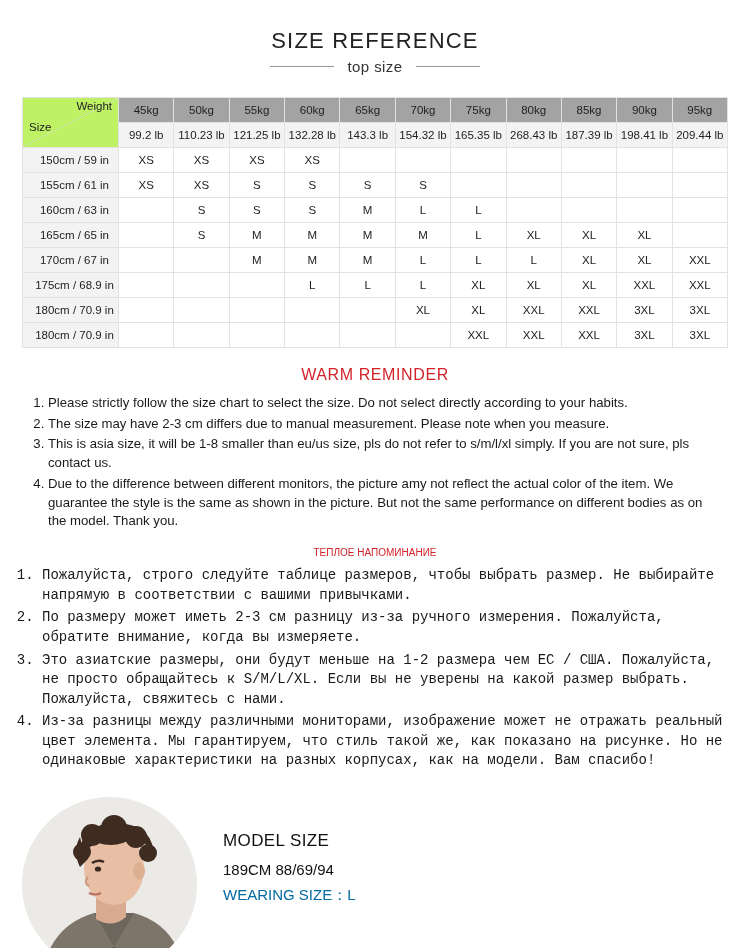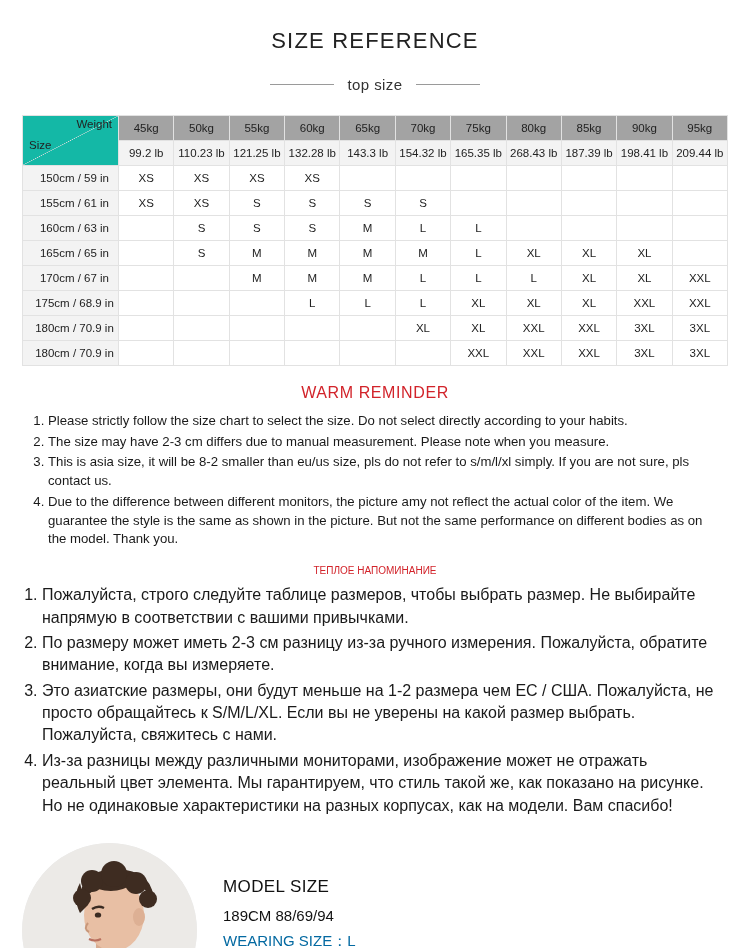--- a/index.html
+++ b/index.html
@@ -18,21 +18,21 @@
     font-size: 22px;
     letter-spacing: 1.2px;
     color: #222;
     margin-top: 28px;
   }
   .subtitle-wrap {
     display: flex;
     align-items: center;
     justify-content: center;
     gap: 14px;
-    margin-top: 22px;
+    margin-top: 4px;
   }
   .subtitle-wrap .rule {
     width: 64px; height: 1px; background: #9a9a9a;
   }
   .subtitle {
     font-size: 15px;
     color: #333;
     letter-spacing: .4px;
   }
 
@@ -44,21 +44,21 @@
     height: 25px;
     font-size: 11.5px;
     text-align: center;
     color: #222;
     font-weight: normal;
     padding: 0;
   }
   .corner {
     width: 96px;
     position: relative;
-    background: #14b8a6;
+    background: #bef264;
     padding: 0 !important;
     text-decoration: underline;
   }
   .corner .diag {
     position: absolute; left: 0; top: 0; width: 100%; height: 100%;
     background: linear-gradient(to right bottom, transparent calc(50% - 0.5px), #dcdcdc 50%, transparent calc(50% + 0.5px));
   }
   .corner .w { position: absolute; right: 6px; top: 2px; font-size: 11.5px; }
   .corner .s { position: absolute; left: 6px; bottom: 14px; font-size: 11.5px; }
   .corner { height: 50px !important; }
@@ -90,23 +90,24 @@
   ol.list li { margin-bottom: 2px; }
   .ru {
     text-align: center;
     color: #d2232a;
     font-size: 10px;
     margin-top: 16px;
   }
   ol.list-ru {
     margin: 8px 26px 0 20px;
     padding-left: 22px;
-    font-size: 16px;
+    font-size: 14px;
     line-height: 1.4;
     color: #1a1a1a;
+    font-family: Liberation Mono, monospace;
   }
   ol.list-ru li { margin-bottom: 3px; }
 
   
   .model {
     margin: 26px 22px 0 22px;
     display: flex;
     align-items: flex-start;
     gap: 26px;
   }
@@ -289,21 +290,21 @@
           <td class="cell">3XL</td>
         </tr>
       </tbody>
     </table>
   </div>
 
   <div class="warm">WARM REMINDER</div>
   <ol class="list">
     <li>Please strictly follow the size chart to select the size. Do not select directly according to your habits.</li>
     <li>The size may have 2-3 cm differs due to manual measurement. Please note when you measure.</li>
-    <li>This is asia size, it will be 8-2 smaller than eu/us size, pls do not refer to s/m/l/xl simply. If you are not sure, pls contact us.</li>
+    <li>This is asia size, it will be 1-8 smaller than eu/us size, pls do not refer to s/m/l/xl simply. If you are not sure, pls contact us.</li>
     <li>Due to the difference between different monitors, the picture amy not reflect the actual color of the item. We guarantee the style is the same as shown in the picture. But not the same performance on different bodies as on the model. Thank you.</li>
   </ol>
 
   <div class="ru">ТЕПЛОЕ НАПОМИНАНИЕ</div>
   <ol class="list-ru">
     <li>Пожалуйста, строго следуйте таблице размеров, чтобы выбрать размер. Не выбирайте напрямую в соответствии с вашими привычками.</li>
     <li>По размеру может иметь 2-3 см разницу из-за ручного измерения. Пожалуйста, обратите внимание, когда вы измеряете.</li>
     <li>Это азиатские размеры, они будут меньше на 1-2 размера чем ЕС / США. Пожалуйста, не просто обращайтесь к S/M/L/XL. Если вы не уверены на какой размер выбрать. Пожалуйста, свяжитесь с нами.</li>
     <li>Из-за разницы между различными мониторами, изображение может не отражать реальный цвет элемента. Мы гарантируем, что стиль такой же, как показано на рисунке. Но не одинаковые характеристики на разных корпусах, как на модели. Вам спасибо!</li>
   </ol>

